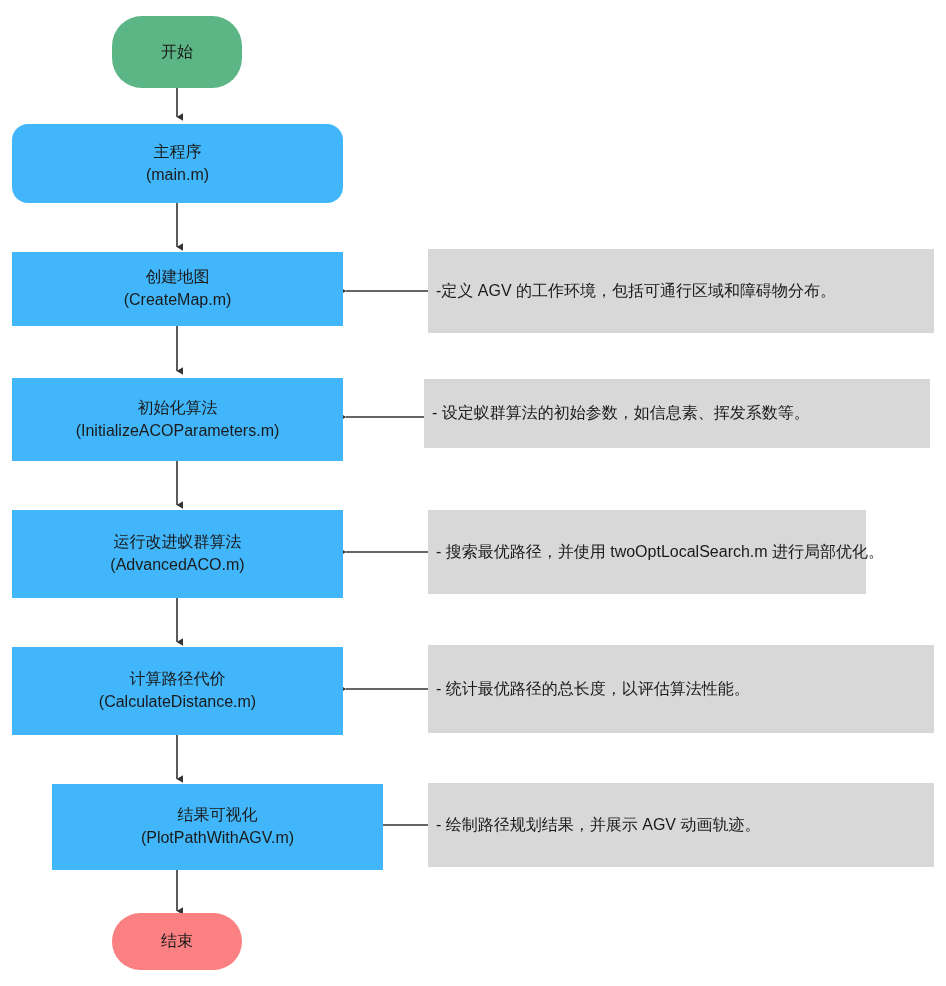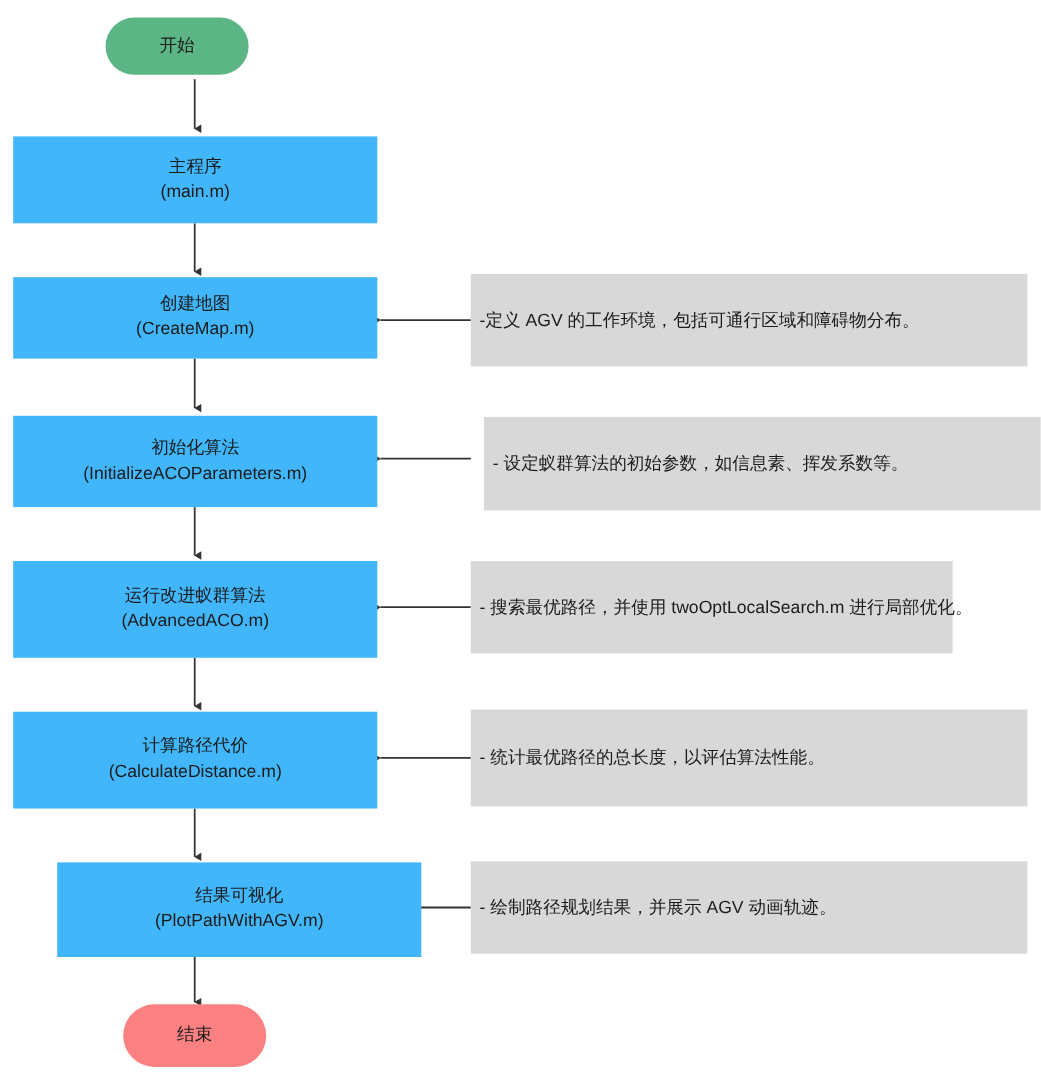--- a/index.html
+++ b/index.html
@@ -100,25 +100,25 @@
       <line x1="177" y1="869" x2="177" y2="911" marker-end="url(#arrow-down)"></line>
 
       <line x1="428" y1="291" x2="346" y2="291" marker-end="url(#arrow-left)"></line>
       <line x1="428" y1="417" x2="346" y2="417" marker-end="url(#arrow-left)"></line>
       <line x1="428" y1="552" x2="346" y2="552" marker-end="url(#arrow-left)"></line>
       <line x1="428" y1="689" x2="346" y2="689" marker-end="url(#arrow-left)"></line>
       <line x1="428" y1="825" x2="346" y2="825" marker-end="url(#arrow-left)"></line>
     </g>
   </svg>
 
-  <div class="node node-terminal node-start" style="left:96px; top:16px; width:130px; height:52px;">
+  <div class="node node-terminal node-start" style="left:112px; top:16px; width:130px; height:72px;">
     <span class="node-line-main">开始</span>
   </div>
 
-  <div class="node node-process" style="left:12px; top:124px; width:331px; height:79px;">
+  <div class="node node-process" style="left:12px; top:124px; width:331px; height:79px;border-radius:16px;">
     <span class="node-line-main">主程序</span>
     <span class="node-line-sub">(main.m)</span>
   </div>
 
   <div class="node node-process" style="left:12px; top:252px; width:331px; height:74px;">
     <span class="node-line-main">创建地图</span>
     <span class="node-line-sub">(CreateMap.m)</span>
   </div>
 
   <div class="node node-process" style="left:12px; top:378px; width:331px; height:83px;">
@@ -142,21 +142,21 @@
   </div>
 
   <div class="node node-terminal node-end" style="left:112px; top:913px; width:130px; height:57px;">
     <span class="node-line-main">结束</span>
   </div>
 
   <div class="note" style="left:428px; top:249px; width:506px; height:84px;">
     <span class="note-text">-定义 AGV 的工作环境，包括可通行区域和障碍物分布。</span>
   </div>
 
-  <div class="note" style="left:440px; top:379px; width:506px; height:85px;">
+  <div class="note" style="left:424px; top:379px; width:506px; height:69px;">
     <span class="note-text">- 设定蚁群算法的初始参数，如信息素、挥发系数等。</span>
   </div>
 
   <div class="note" style="left:428px; top:510px; width:438px; height:84px;">
     <span class="note-text">- 搜索最优路径，并使用 twoOptLocalSearch.m 进行局部优化。</span>
   </div>
 
   <div class="note" style="left:428px; top:783px; width:506px; height:84px;">
     <span class="note-text">- 绘制路径规划结果，并展示 AGV 动画轨迹。</span>
   </div>

